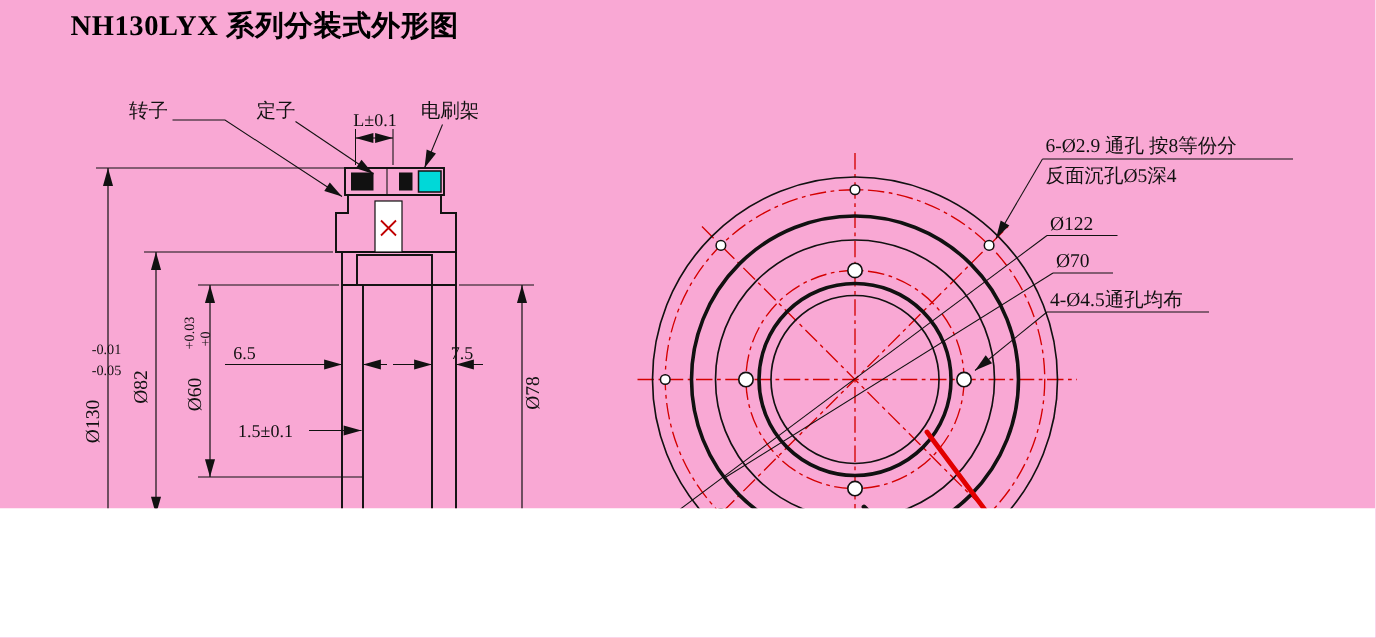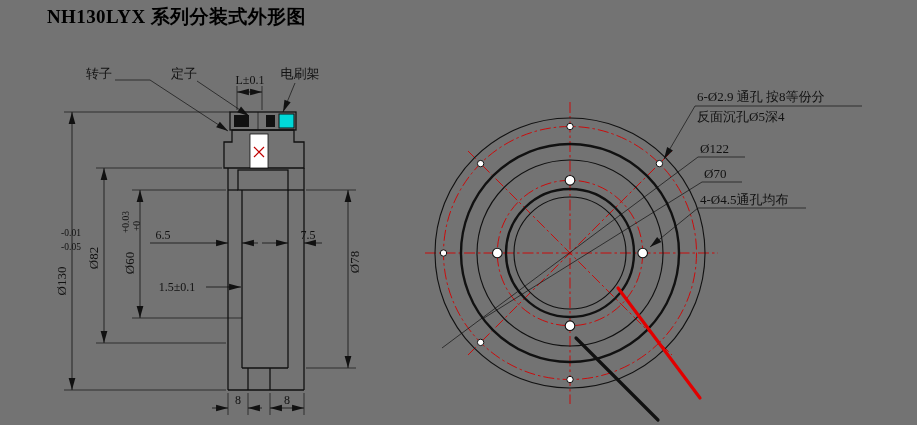--- a/index.html
+++ b/index.html
@@ -1,16 +1,16 @@
 <!DOCTYPE html>
 <html><head>
 <meta charset="utf-8">
 <style>
   html,body{margin:0;padding:0;background:#fff;}
-  .page{position:relative;width:917px;height:425px;background:#737373;overflow:hidden;
+  .page{position:relative;width:917px;height:339px;background:#f9a8d4;overflow:hidden;
         font-family:"Liberation Serif","DejaVu Serif",serif;}
   .title{position:absolute;left:47px;top:4px;margin:0;font-size:19px;font-weight:700;
          color:#000;letter-spacing:.4px;font-family:"Liberation Serif","DejaVu Serif",serif;}
   svg{position:absolute;left:0;top:0;}
   svg text{fill:#111;font-family:"Liberation Serif","DejaVu Serif",serif;}
   .out{stroke:#111;stroke-width:1.3;fill:none;}
   .thin{stroke:#111;stroke-width:1.1;fill:none;}
   .heavy{stroke:#111;stroke-width:2.4;fill:none;}
   .mid{stroke:#111;stroke-width:1.3;fill:none;}
   .ext{stroke:#111;stroke-width:0.7;fill:none;}

